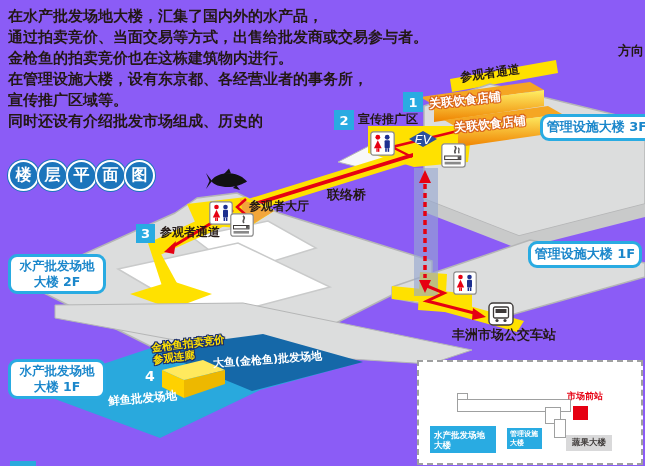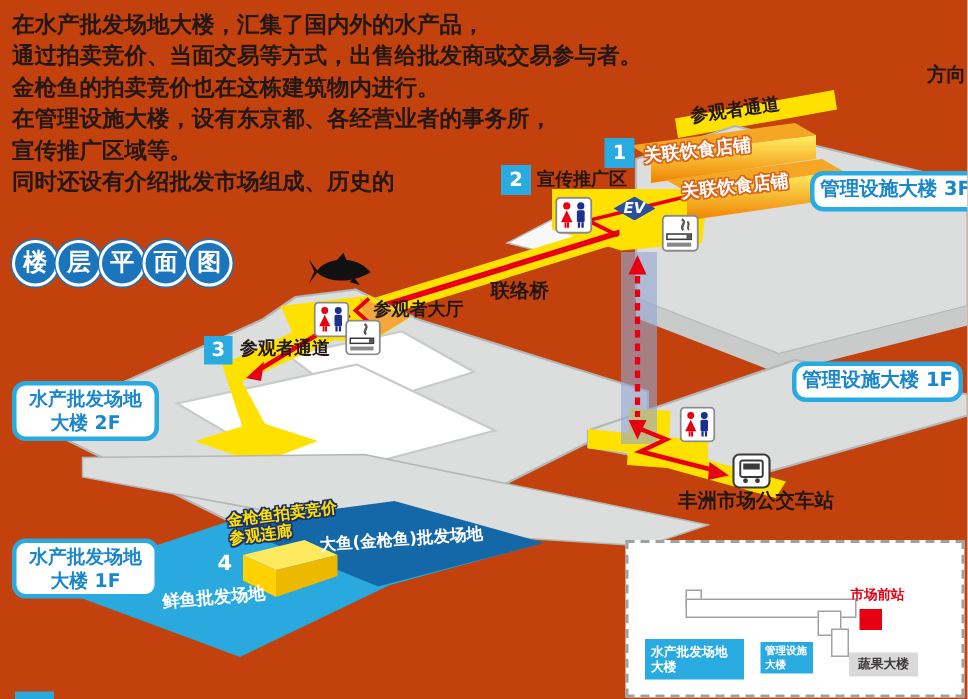--- a/index.html
+++ b/index.html
@@ -1,37 +1,37 @@
 <!DOCTYPE html>
 <html><head>
 <meta charset="utf-8">
 <style>
   html,body{margin:0;padding:0;background:#fff;}
-  #stage{position:relative;width:645px;height:466px;background:#c2410c;overflow:hidden;
+  #stage{position:relative;width:645px;height:466px;background:#8b5cf6;overflow:hidden;
          font-family:"DejaVu Sans","Liberation Sans",sans-serif;}
   .abs{position:absolute;}
   svg.layer{position:absolute;left:0;top:0;}
   .txt{position:absolute;font-weight:700;color:#231815;white-space:nowrap;line-height:1.1;}
   .intro-line{font-size:15px;font-weight:700;color:#231815;white-space:nowrap;line-height:21px;letter-spacing:0px;}
   .circ{width:27px;height:27px;border-radius:50%;background:#1b75bc;border:2px solid #fff;
         box-shadow:0 0 0 1px #1b75bc;color:#fff;font-size:16px;font-weight:700;
         display:flex;align-items:center;justify-content:center;margin-right:-2px;}
   .mk{position:absolute;width:20px;height:20px;background:#29abe2;color:#fff;font-weight:700;
       font-size:13px;display:flex;align-items:center;justify-content:center;}
   .blabel{position:absolute;background:#fff;border:3px solid #29abe2;border-radius:9px;color:#1b87cb;
           font-weight:700;display:flex;flex-direction:column;align-items:center;justify-content:center;
           text-align:center;line-height:1.25;}
   .wout{color:#fff;text-shadow:1px 0 #d9651d,-1px 0 #d9651d,0 1px #d9651d,0 -1px #d9651d,
         1px 1px #d9651d,-1px -1px #d9651d,1px -1px #d9651d,-1px 1px #d9651d;}
   .yout{color:#ffe100;text-shadow:1px 0 #1c2f6b,-1px 0 #1c2f6b,0 1px #1c2f6b,0 -1px #1c2f6b,
         1px 1px #1c2f6b,-1px -1px #1c2f6b,1px -1px #1c2f6b,-1px 1px #1c2f6b;}
   .redtag{position:absolute;background:#e60012;color:#fff;font-weight:700;font-size:12.5px;
           padding:2px 4px;line-height:1.2;white-space:nowrap;}
   .ico{position:absolute;}
-  .ev{position:absolute;background:#2a4f9e;color:#fff;font-weight:700;font-style:italic;font-size:10px;
+  .ev{position:absolute;background:#2a4f9e;color:#fff;font-weight:400;font-style:italic;font-size:13px;
       display:flex;align-items:center;justify-content:center;
       clip-path:polygon(50% 0,100% 50%,50% 100%,0 50%);}
   
   .inset{position:absolute;left:417px;top:360px;width:222px;height:101px;border:2px dashed #9fa0a0;background:#fff;}
   .ibox{position:absolute;font-weight:700;display:flex;flex-direction:column;justify-content:center;}
   .igray{background:#d9d9da;color:#3e3a39;}
   .iblue{background:#29abe2;color:#fff;}
   .ipath{position:absolute;background:#fff;border:1.5px solid #9fa0a0;}
 </style>
 </head>

